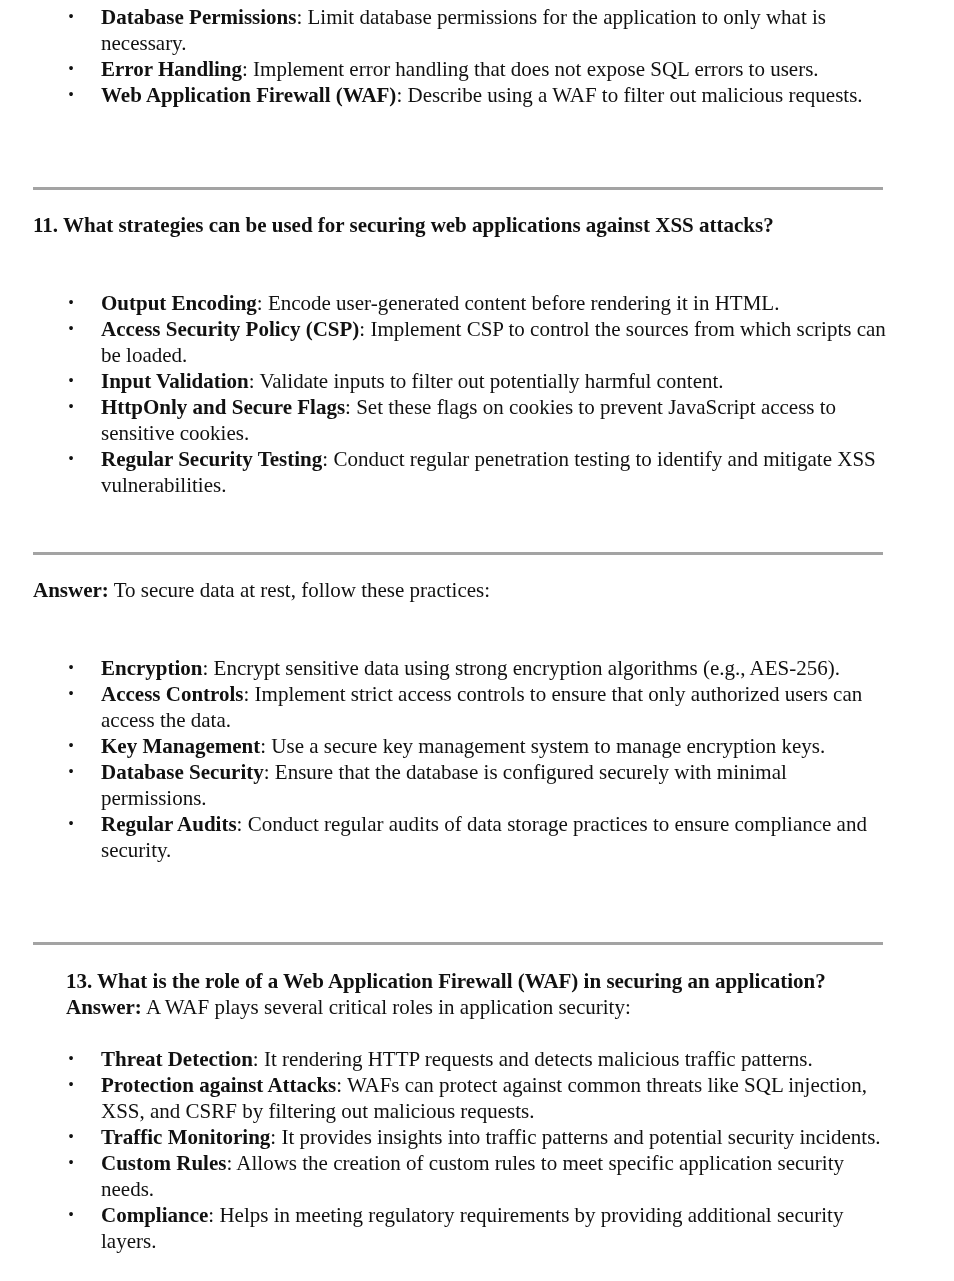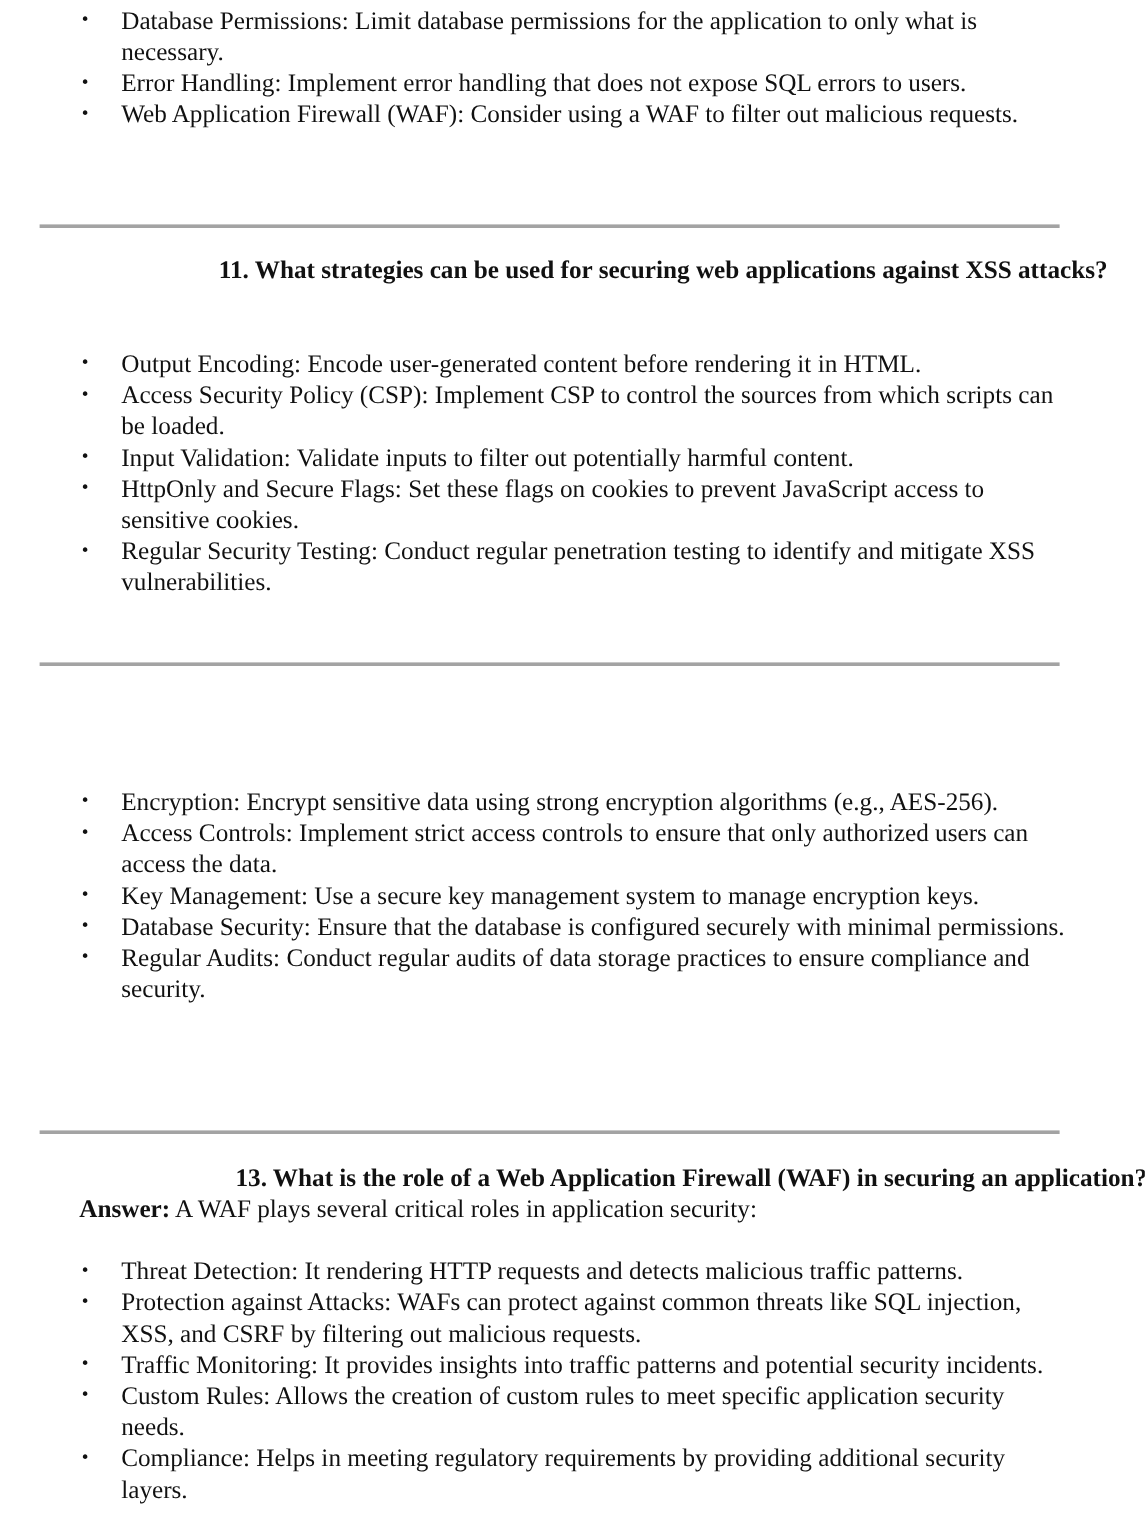--- a/index.html
+++ b/index.html
@@ -34,38 +34,37 @@
       width: 790px;
     }
     ul.bullets li .bullet {
       position: absolute;
       left: 66px;
       top: 0;
       width: 10px;
       text-align: center;
       font-size: 16px;
     }
-    .term { font-weight: normal; }
+    .term { font-weight: bold; }
     .divider {
       position: absolute;
       left: 33px;
       width: 850px;
       height: 3px;
       background: #a3a3a3;
       border: none;
     }
     .qblock {
       position: absolute;
       left: 33px;
       width: 890px;
     }
     .qtitle {
       font-weight: bold;
       margin: 0;
-      text-align: right;
     }
     .answer-line { margin: 0; }
     .answer-label { font-weight: bold; }
     .list-block {
       position: absolute;
       left: 0;
     }
   </style>
 </head>
 <body>
@@ -74,21 +73,21 @@
 
   <div class="list-block" style="top:4px;">
     <ul class="bullets">
       <li>
         <span class="bullet">•</span><span class="term">Database Permissions</span><span>: Limit database permissions for the application to only what is necessary.</span>
       </li>
       <li>
         <span class="bullet">•</span><span class="term">Error Handling</span><span>: Implement error handling that does not expose SQL errors to users.</span>
       </li>
       <li>
-        <span class="bullet">•</span><span class="term">Web Application Firewall (WAF)</span><span>: Consider using a WAF to filter out malicious requests.</span>
+        <span class="bullet">•</span><span class="term">Web Application Firewall (WAF)</span><span>: Describe using a WAF to filter out malicious requests.</span>
       </li>
     </ul>
   </div>
 
   <hr class="divider" style="top:176px;">
 
   <div class="qblock" style="top:212px;">
     <p class="qtitle">11. What strategies can be used for securing web applications against XSS attacks?</p>
   </div>
   <div class="list-block" style="top:290px;">
@@ -97,20 +96,21 @@
       <li><span class="bullet">•</span><span class="term">Access Security Policy (CSP)</span><span>: Implement CSP to control the sources from which scripts can be loaded.</span></li>
       <li><span class="bullet">•</span><span class="term">Input Validation</span><span>: Validate inputs to filter out potentially harmful content.</span></li>
       <li><span class="bullet">•</span><span class="term">HttpOnly and Secure Flags</span><span>: Set these flags on cookies to prevent JavaScript access to sensitive cookies.</span></li>
       <li><span class="bullet">•</span><span class="term">Regular Security Testing</span><span>: Conduct regular penetration testing to identify and mitigate XSS vulnerabilities.</span></li>
     </ul>
   </div>
 
   <hr class="divider" style="top:541px;">
 
   <div class="qblock" style="top:577px;">
+    <p class="answer-line"><span class="answer-label">Answer:</span><span> To secure data at rest, follow these practices:</span></p>
   </div>
   <div class="list-block" style="top:655px;">
     <ul class="bullets">
       <li><span class="bullet">•</span><span class="term">Encryption</span><span>: Encrypt sensitive data using strong encryption algorithms (e.g., AES-256).</span></li>
       <li><span class="bullet">•</span><span class="term">Access Controls</span><span>: Implement strict access controls to ensure that only authorized users can access the data.</span></li>
       <li><span class="bullet">•</span><span class="term">Key Management</span><span>: Use a secure key management system to manage encryption keys.</span></li>
       <li><span class="bullet">•</span><span class="term">Database Security</span><span>: Ensure that the database is configured securely with minimal permissions.</span></li>
       <li><span class="bullet">•</span><span class="term">Regular Audits</span><span>: Conduct regular audits of data storage practices to ensure compliance and security.</span></li>
     </ul>
   </div>

